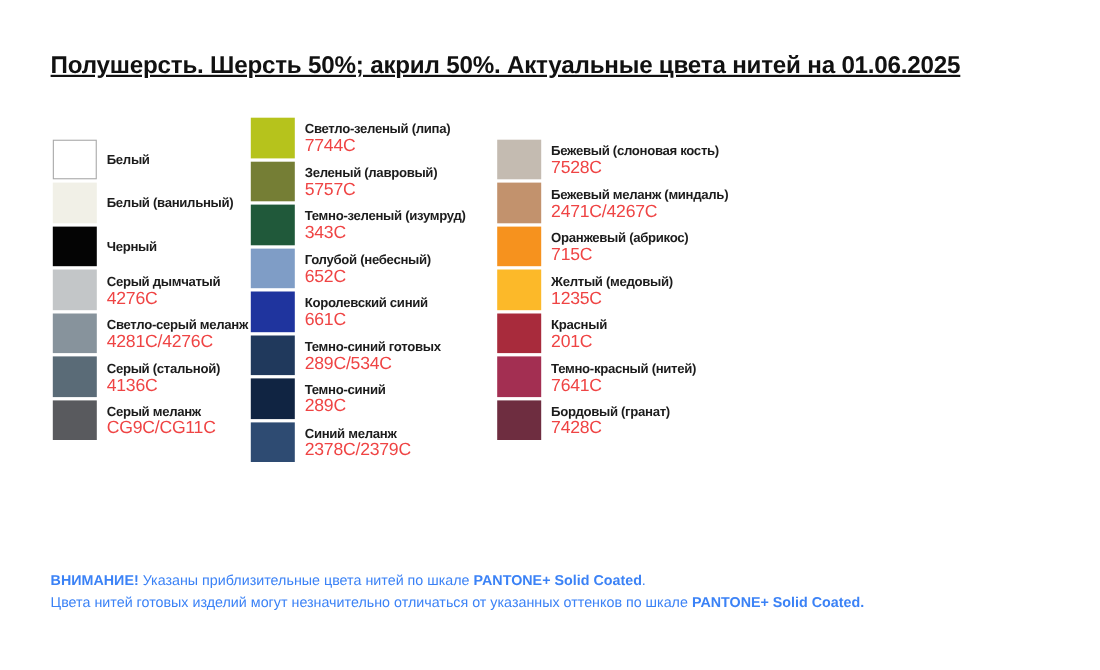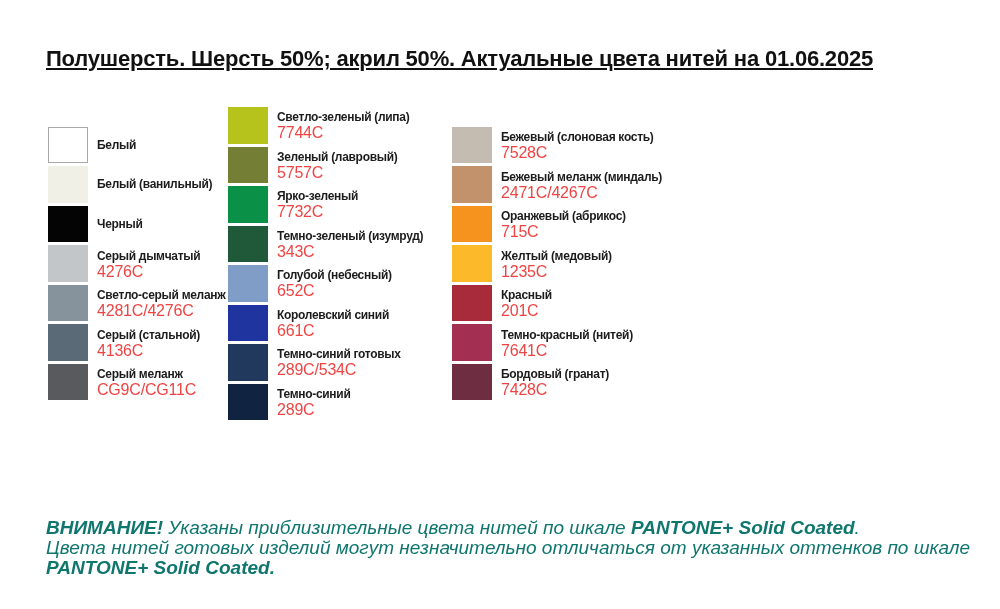--- a/index.html
+++ b/index.html
@@ -11,21 +11,21 @@
   }
   #columns{position:absolute;left:48px;top:107px;display:flex;align-items:center;}
   .column{display:flex;flex-direction:column;gap:3px;flex:0 0 auto;}
   .column:nth-child(1){width:180px;}
   .column:nth-child(2){width:224px;}
   .row{display:flex;align-items:center;height:36.5px;}
   .swatch{width:40px;height:36.5px;flex:0 0 40px;box-sizing:border-box;}
   .label{margin-left:9px;white-space:nowrap;}
   .name{font-size:12px;font-weight:bold;color:#1c1c1c;letter-spacing:-0.3px;line-height:15px;}
   .code{font-size:16px;color:#ef4444;letter-spacing:-0.2px;line-height:15px;}
-  .footer{position:absolute;left:46px;top:518px;font-size:19px;color:#0f766e;line-height:20px;font-style:italic;}
+  .footer{position:absolute;left:46px;top:518px;font-size:13px;color:#3b82f6;line-height:20px;}
   .footer b{font-weight:bold;}
 </style>
 </head>
 <body>
 
 <div class="page">
   <div class="title">Полушерсть. Шерсть 50%; акрил 50%. Актуальные цвета нитей на 01.06.2025</div>
 
   <div id="columns">
       <div class="column">
@@ -85,27 +85,20 @@
           </div>
         </div>
         <div class="row">
           <div class="swatch" style="background: rgb(117, 126, 53);"></div>
           <div class="label">
             <div class="name">Зеленый (лавровый)</div>
             <div class="code">5757C</div>
           </div>
         </div>
         <div class="row">
-          <div class="swatch" style="background: rgb(10, 145, 71);"></div>
-          <div class="label">
-            <div class="name">Ярко-зеленый</div>
-            <div class="code">7732C</div>
-          </div>
-        </div>
-        <div class="row">
           <div class="swatch" style="background: rgb(32, 89, 58);"></div>
           <div class="label">
             <div class="name">Темно-зеленый (изумруд)</div>
             <div class="code">343C</div>
           </div>
         </div>
         <div class="row">
           <div class="swatch" style="background: rgb(127, 157, 198);"></div>
           <div class="label">
             <div class="name">Голубой (небесный)</div>
@@ -124,20 +117,27 @@
           <div class="label">
             <div class="name">Темно-синий готовых</div>
             <div class="code">289C/534C</div>
           </div>
         </div>
         <div class="row">
           <div class="swatch" style="background: rgb(16, 36, 66);"></div>
           <div class="label">
             <div class="name">Темно-синий</div>
             <div class="code">289C</div>
+          </div>
+        </div>
+        <div class="row">
+          <div class="swatch" style="background: rgb(46, 75, 114);"></div>
+          <div class="label">
+            <div class="name">Синий меланж</div>
+            <div class="code">2378C/2379C</div>
           </div>
         </div>
       </div>
       <div class="column">
         <div class="row">
           <div class="swatch" style="background: rgb(196, 187, 177);"></div>
           <div class="label">
             <div class="name">Бежевый (слоновая кость)</div>
             <div class="code">7528C</div>
           </div>

